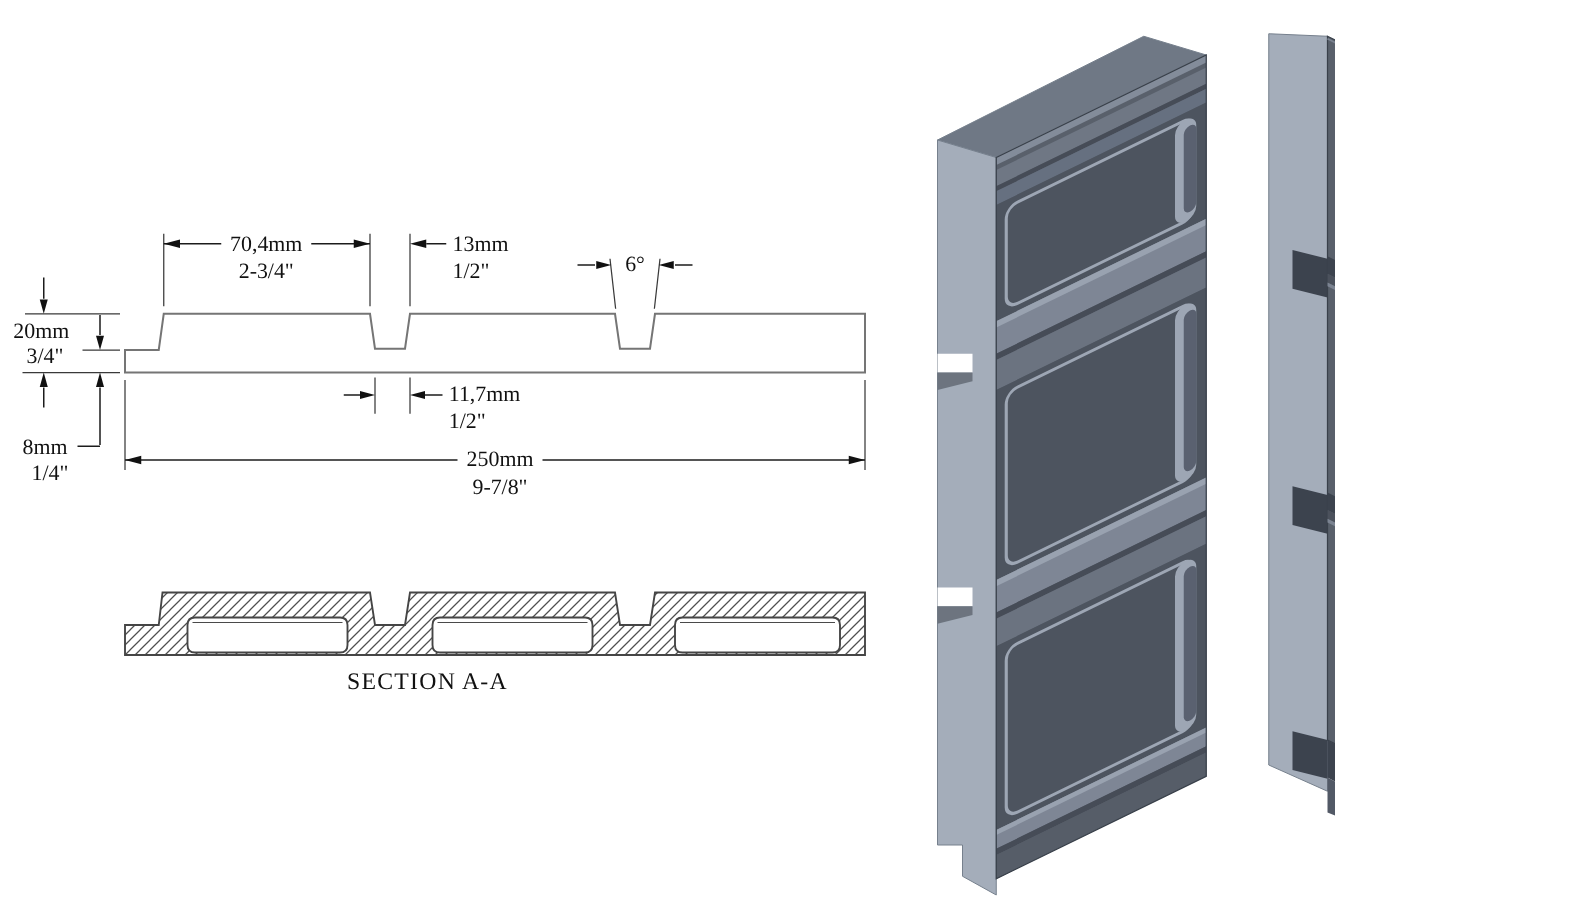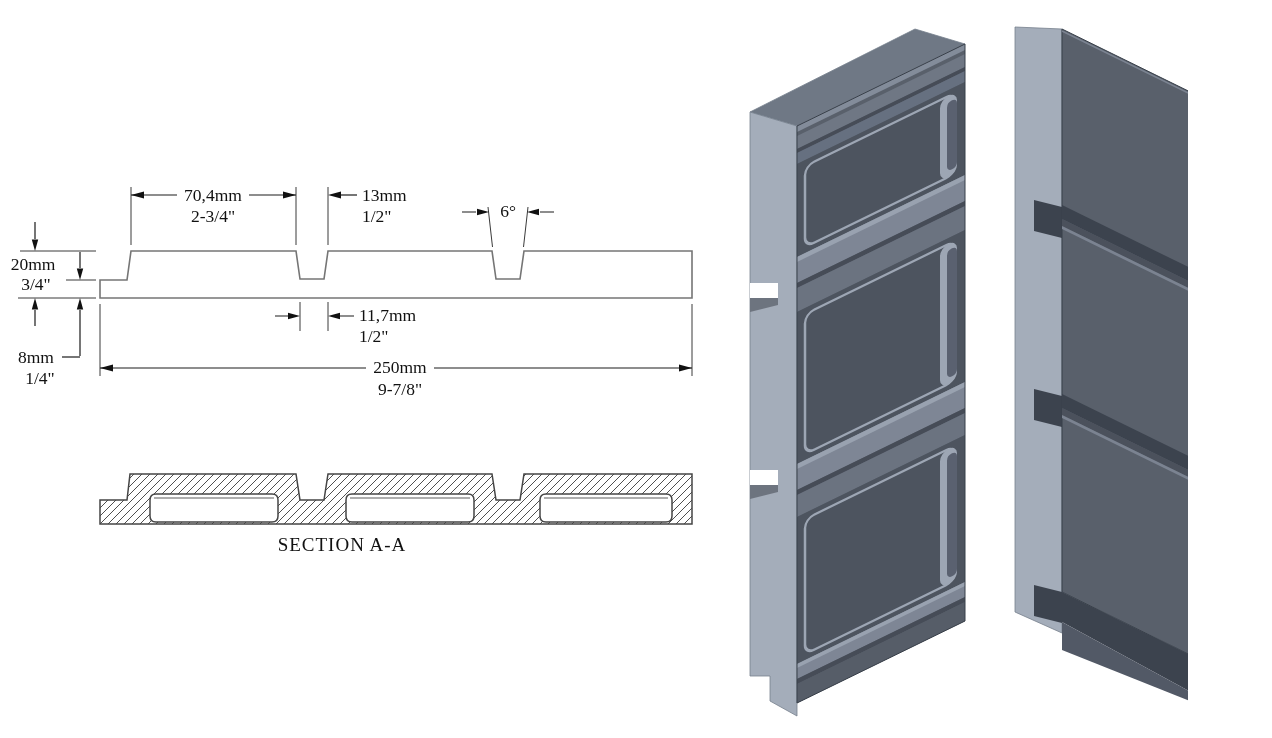--- a/index.html
+++ b/index.html
@@ -1,16 +1,16 @@
 <!DOCTYPE html>
 <html><head>
 <meta charset="utf-8">
 <style>
   html,body{margin:0;padding:0;background:#ffffff;}
-  .stage{width:1188px;height:738px;position:relative;background:#fff;overflow:hidden;}
+  .stage{width:1068px;height:738px;position:relative;background:#fff;overflow:hidden;}
   svg{display:block;}
   text{font-family:"Liberation Serif","DejaVu Serif",serif;fill:#111111;}
   .dim{font-size:17.5px;}
   .seclabel{font-size:19px;letter-spacing:1px;}
   .dimline{stroke:#1c1c1c;stroke-width:1.2;fill:none;}
   .extline{stroke:#3a3a3a;stroke-width:1;fill:none;}
   .arrow{fill:#111111;stroke:none;}
   .proline{stroke:#757575;stroke-width:1.6;fill:none;}
   .secline{stroke:#454545;stroke-width:1.5;}
   .thin{stroke:#4a4a4a;stroke-width:0.9;fill:none;}

